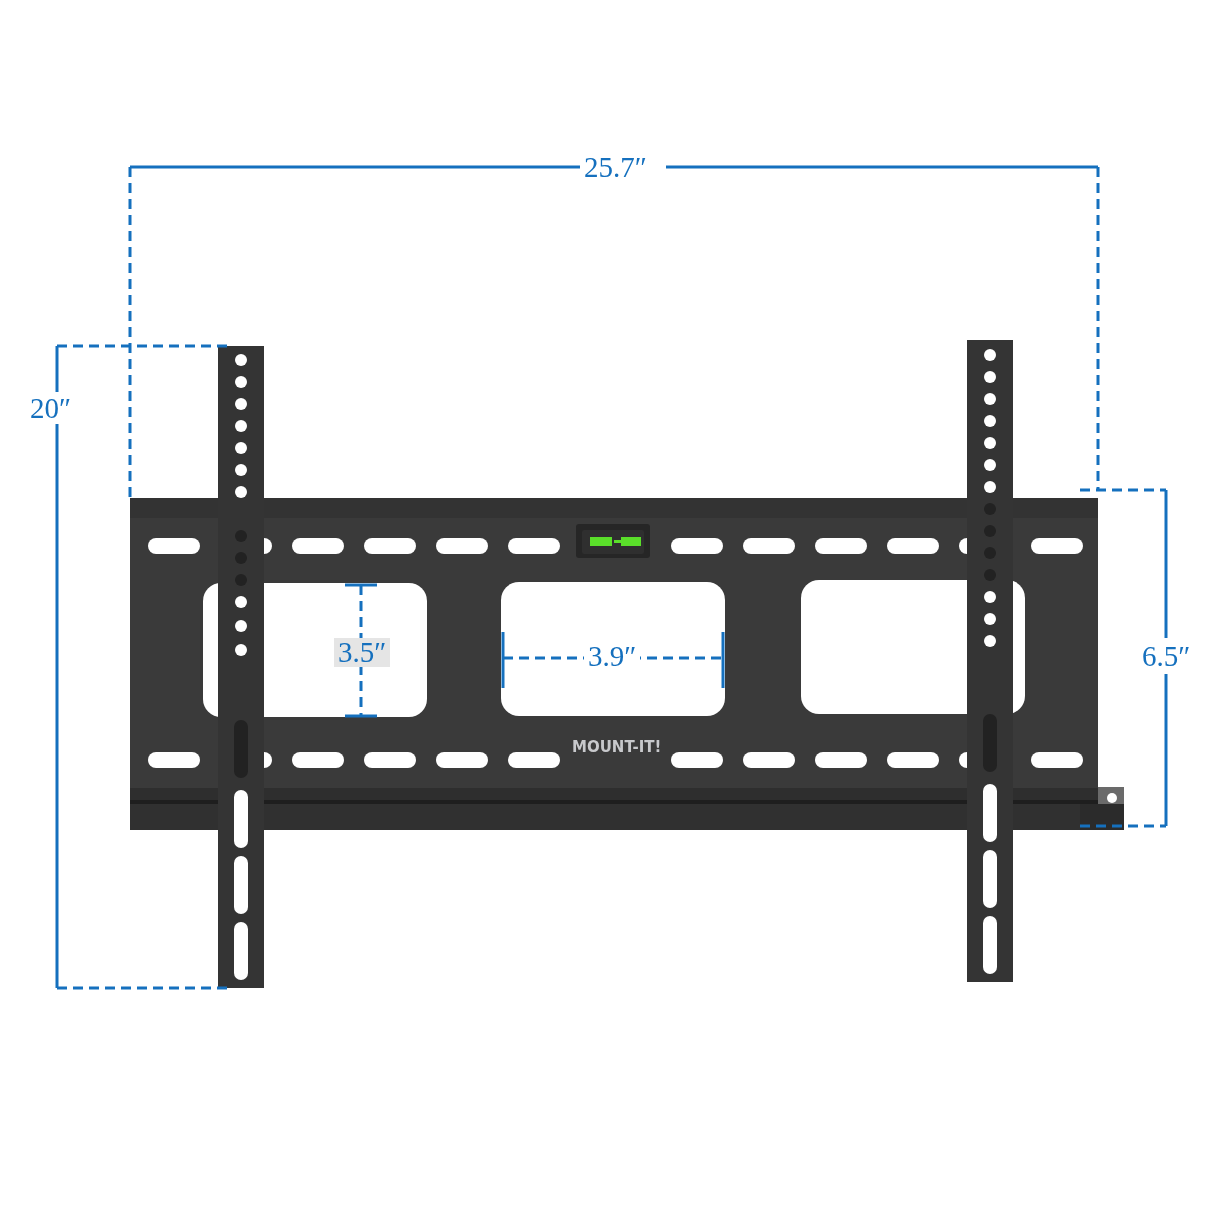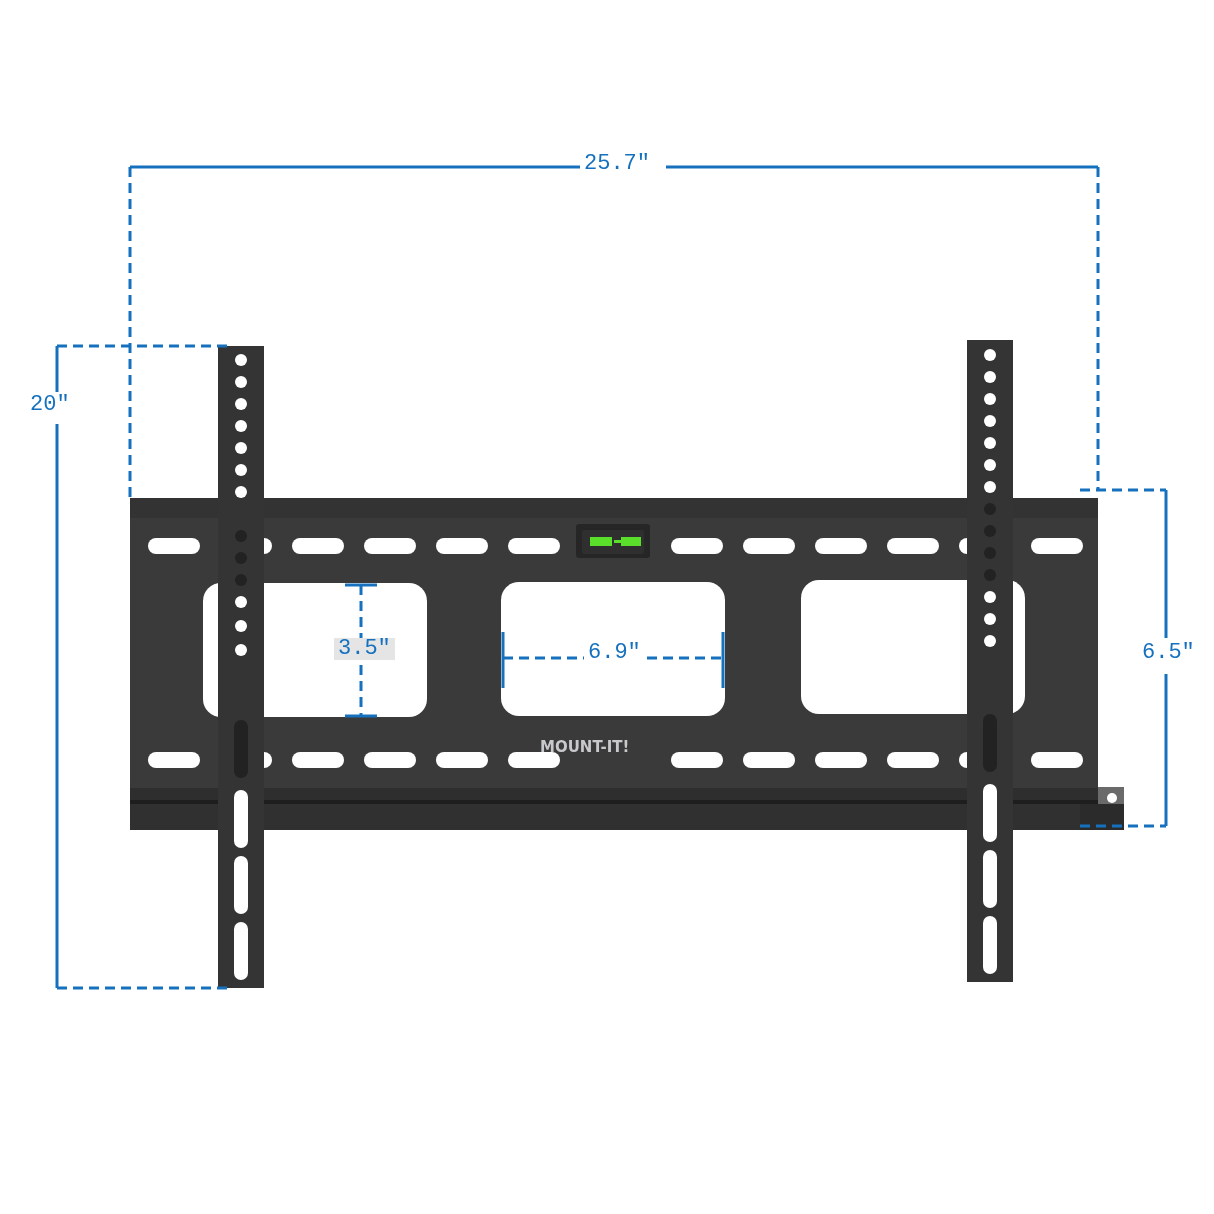--- a/index.html
+++ b/index.html
@@ -1,18 +1,18 @@
 <!DOCTYPE html>
 <html><head>
 <meta charset="utf-8">
 <style>
   html,body{margin:0;padding:0;background:#ffffff;}
   body{width:1214px;height:1214px;position:relative;overflow:hidden;font-family:"Liberation Sans",sans-serif;}
   svg{position:absolute;left:0;top:0;}
-  .dim{position:absolute;color:#1570be;font-family:Liberation Mono, monospace;font-size:22px;line-height:1;white-space:nowrap;background:#fff;padding:0 4px;}
+  .dim{position:absolute;color:#1570be;font-family:Liberation Serif, serif;font-size:29px;line-height:1;white-space:nowrap;background:#fff;padding:0 4px;}
   .brand{position:absolute;color:#c8c9cc;font-family:"DejaVu Sans",sans-serif;font-weight:bold;font-size:15px;letter-spacing:0px;}
 </style>
 </head>
 <body>
 
 <svg width="1214" height="1214" viewBox="0 0 1214 1214">
 
   <g>
     <rect x="130" y="498" width="968" height="290" fill="#3a3a3a"></rect>
     <rect x="130" y="498" width="968" height="20" fill="#333"></rect>
@@ -139,14 +139,14 @@
     <line x1="503" y1="632" x2="503" y2="688"></line>
     <line x1="723" y1="632" x2="723" y2="688"></line>
     <line x1="503" y1="658" x2="723" y2="658" stroke-dasharray="10,6"></line>
   </g>
 </svg>
 
 <div class="dim" style="left:580px;top:153px;">25.7″</div>
 <div class="dim" style="left:26px;top:394px;">20″</div>
 <div class="dim" style="left:1138px;top:642px;">6.5″</div>
 <div class="dim" style="left:334px;top:638px;background:#e5e5e5;">3.5″</div>
-<div class="dim" style="left:584px;top:642px;">6.9″</div>
-<div class="brand" style="left:540px;top:738px;">MOUNT-IT!</div>
+<div class="dim" style="left:584px;top:642px;">3.9″</div>
+<div class="brand" style="left:572px;top:738px;">MOUNT-IT!</div>
 
 </body></html>

